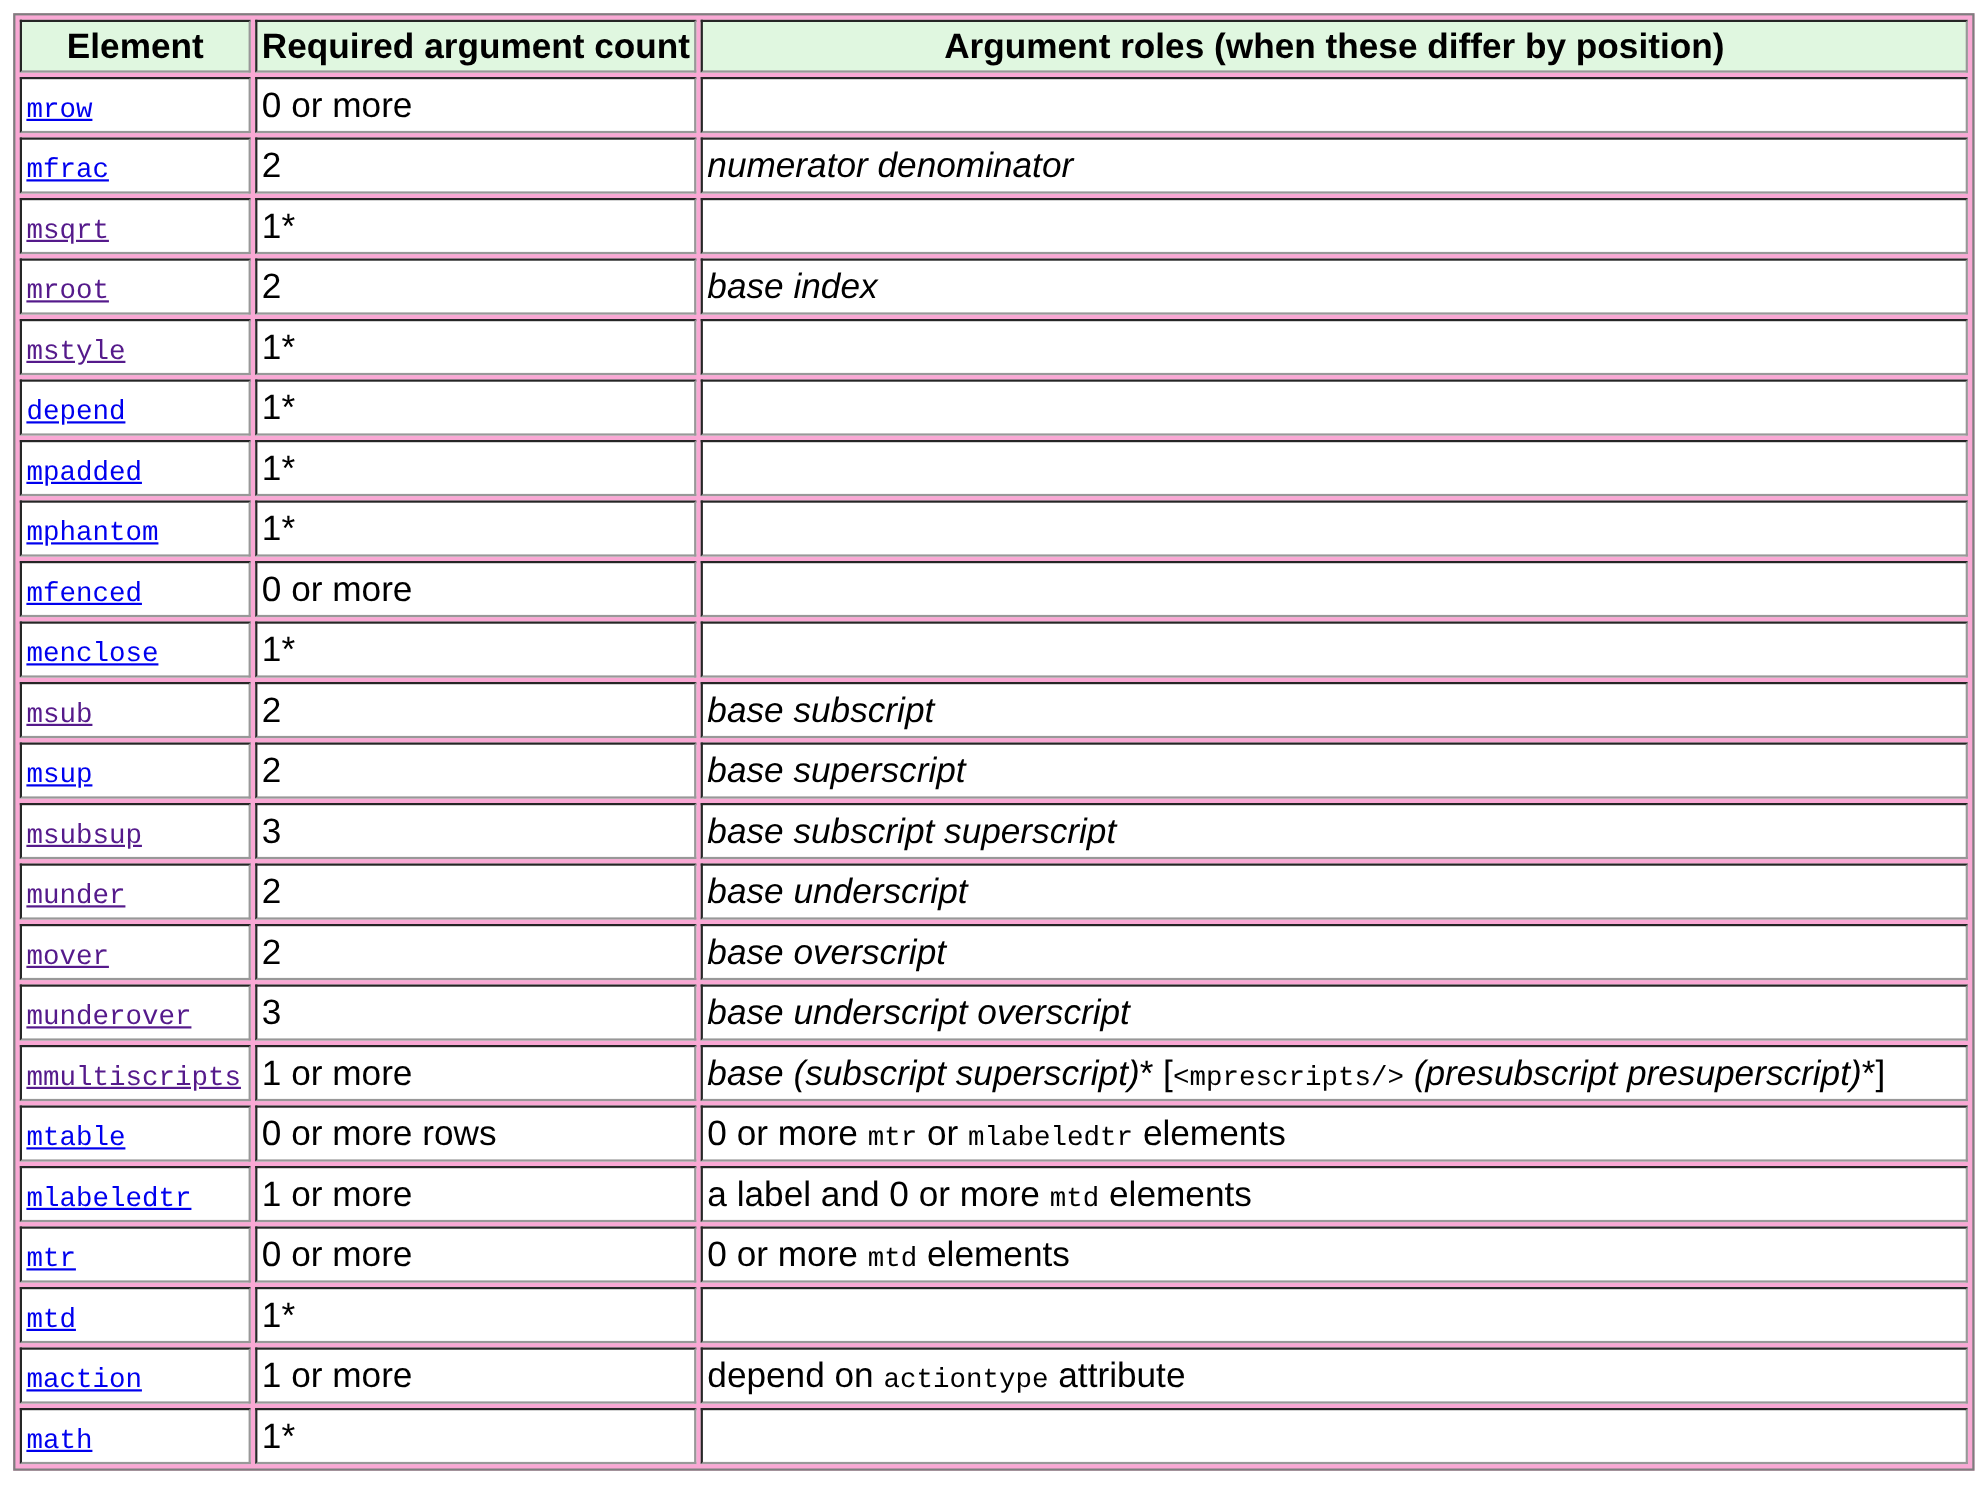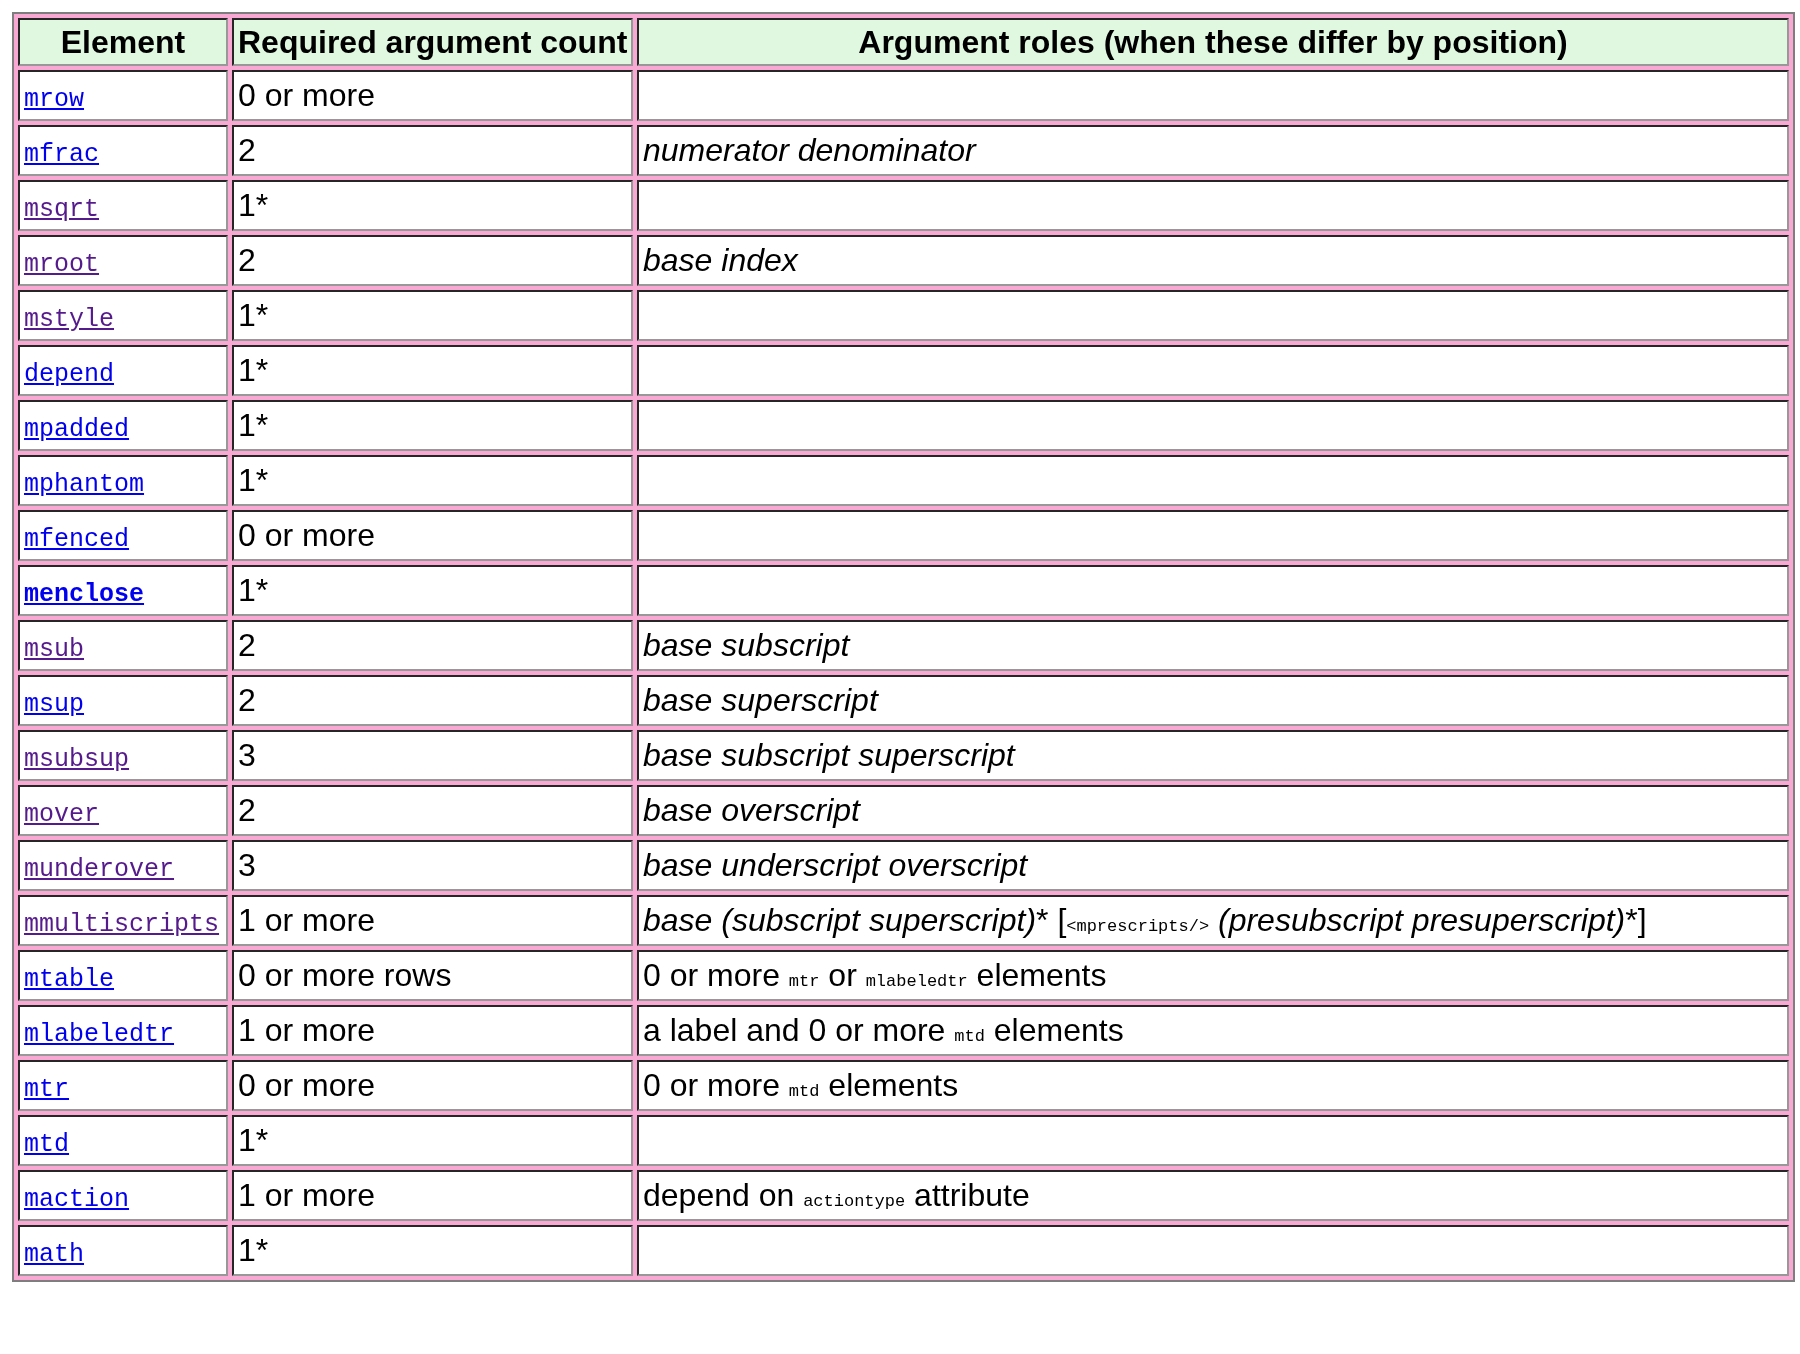--- a/index.html
+++ b/index.html
@@ -50,21 +50,21 @@
     text-decoration: underline;
     cursor: pointer;
     text-align: right;
     
   }
   .seg-it {
     font-style: italic;
   }
   .seg-mono {
     font-family: "Liberation Mono", monospace;
-    font-size: 17px;
+    font-size: 25px;
   }
   .seg-plain {
     font-style: normal;
   }
 </style>
 </head>
 <body>
 
 <table data-name="element-arguments-table">
   <colgroup>
@@ -119,38 +119,43 @@
         <td data-name="element-cell"><a class="el-link" href="#" data-name="element-link" style="color: rgb(0, 0, 238);">mphantom</a></td>
         <td data-name="argument-count-cell">1*</td>
         <td data-name="argument-roles-cell"></td>
       </tr>
       <tr data-name="table-row">
         <td data-name="element-cell"><a class="el-link" href="#" data-name="element-link" style="color: rgb(0, 0, 238);">mfenced</a></td>
         <td data-name="argument-count-cell">0 or more</td>
         <td data-name="argument-roles-cell"></td>
       </tr>
       <tr data-name="table-row">
-        <td data-name="element-cell"><a class="el-link" href="#" data-name="element-link" style="color: rgb(0, 0, 238); font-weight: bold;">menclose</a></td>
+        <td data-name="element-cell"><a class="el-link" href="#" data-name="element-link" style="color: rgb(0, 0, 238);">menclose</a></td>
         <td data-name="argument-count-cell">1*</td>
         <td data-name="argument-roles-cell"></td>
       </tr>
       <tr data-name="table-row">
         <td data-name="element-cell"><a class="el-link" href="#" data-name="element-link" style="color: rgb(85, 26, 139);">msub</a></td>
         <td data-name="argument-count-cell">2</td>
         <td data-name="argument-roles-cell"><span class="seg-it" data-name="role-segment">base subscript</span></td>
       </tr>
       <tr data-name="table-row">
         <td data-name="element-cell"><a class="el-link" href="#" data-name="element-link" style="color: rgb(0, 0, 238);">msup</a></td>
         <td data-name="argument-count-cell">2</td>
         <td data-name="argument-roles-cell"><span class="seg-it" data-name="role-segment">base superscript</span></td>
       </tr>
       <tr data-name="table-row">
         <td data-name="element-cell"><a class="el-link" href="#" data-name="element-link" style="color: rgb(85, 26, 139);">msubsup</a></td>
         <td data-name="argument-count-cell">3</td>
         <td data-name="argument-roles-cell"><span class="seg-it" data-name="role-segment">base subscript superscript</span></td>
+      </tr>
+      <tr data-name="table-row">
+        <td data-name="element-cell"><a class="el-link" href="#" data-name="element-link" style="color: rgb(85, 26, 139);">munder</a></td>
+        <td data-name="argument-count-cell">2</td>
+        <td data-name="argument-roles-cell"><span class="seg-it" data-name="role-segment">base underscript</span></td>
       </tr>
       <tr data-name="table-row">
         <td data-name="element-cell"><a class="el-link" href="#" data-name="element-link" style="color: rgb(85, 26, 139);">mover</a></td>
         <td data-name="argument-count-cell">2</td>
         <td data-name="argument-roles-cell"><span class="seg-it" data-name="role-segment">base overscript</span></td>
       </tr>
       <tr data-name="table-row">
         <td data-name="element-cell"><a class="el-link" href="#" data-name="element-link" style="color: rgb(85, 26, 139);">munderover</a></td>
         <td data-name="argument-count-cell">3</td>
         <td data-name="argument-roles-cell"><span class="seg-it" data-name="role-segment">base underscript overscript</span></td>

